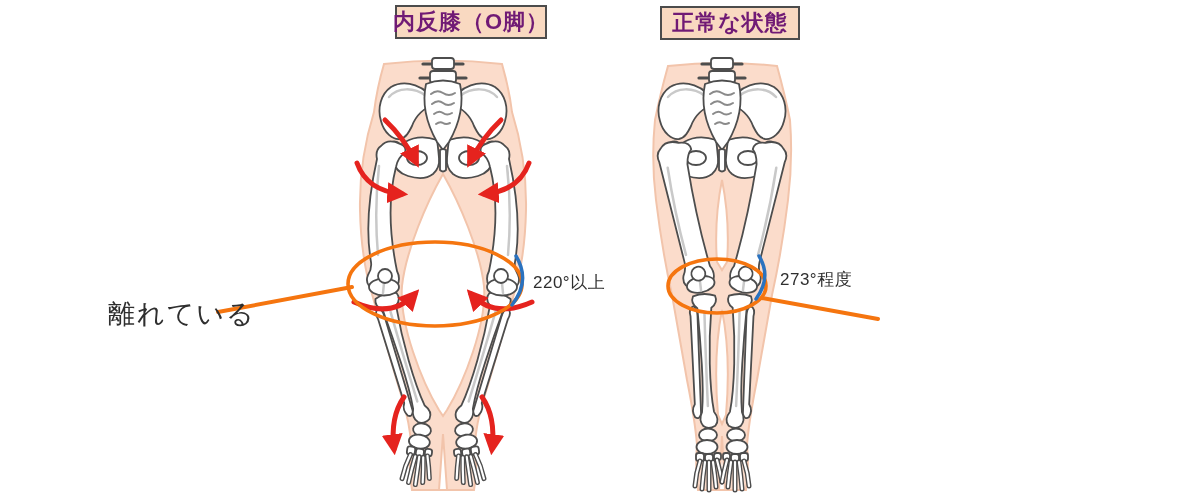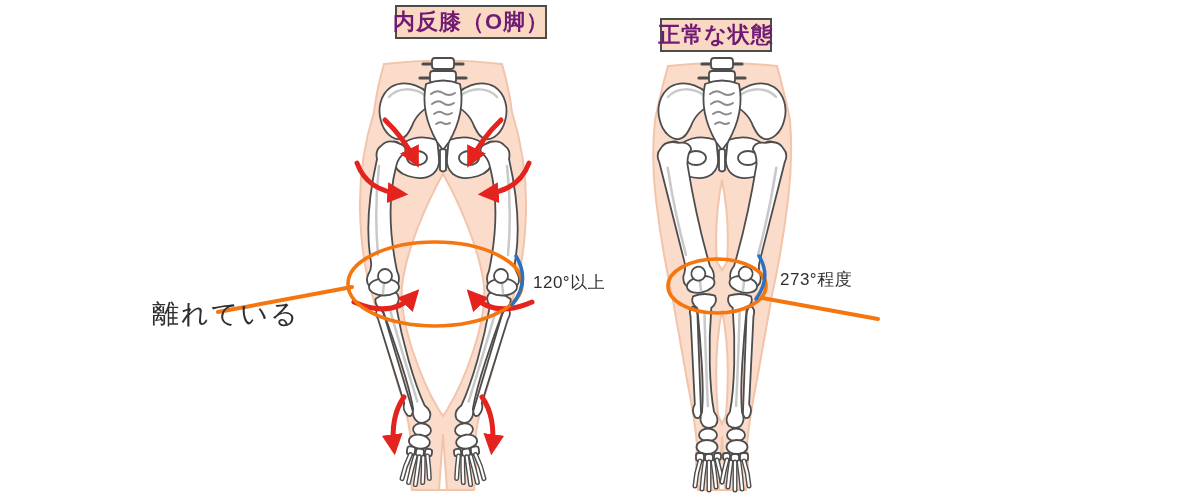--- a/index.html
+++ b/index.html
@@ -23,23 +23,23 @@
   .ray-i{fill:none;stroke:#ffffff;stroke-width:2.2;stroke-linecap:round;}
 
   
   .title-box{
     position:absolute;display:flex;align-items:center;justify-content:center;
     background:#f9d9c1;border:2px solid #4c4c4c;
     font-size:22px;font-weight:700;letter-spacing:1px;color:#701a75;
     box-sizing:border-box;white-space:nowrap;text-align:center;
   }
   .title-left{left:395px;top:5px;width:152px;height:34px;}
-  .title-right{left:660px;top:18px;width:112px;height:34px;}
+  .title-right{left:660px;top:6px;width:140px;height:34px;}
   .callout{
-    position:absolute;font-size:27px;color:#2f2f2f;letter-spacing:2px;white-space:nowrap;margin-left:44px;
+    position:absolute;font-size:27px;color:#2f2f2f;letter-spacing:2px;white-space:nowrap;
   }
   .callout-left{left:108px;top:296px;}
   .callout-right{left:883px;top:307px;}
   .angle-label{
     position:absolute;font-size:17px;color:#2f2f2f;letter-spacing:0.5px;white-space:nowrap;
   }
   .angle-left{left:533px;top:271px;}
   .angle-right{left:780px;top:268px;}
 </style>
 </head>
@@ -205,15 +205,15 @@
       <path class="b-arc" d="M 759,256 Q 772,277 756,299"></path>
       <line class="leader" x1="762" y1="298" x2="878" y2="319"></line>
     </g>
   </svg>
 
   <div class="title-box title-left">内反膝（O脚）</div>
   <div class="title-box title-right">正常な状態</div>
 
   <div class="callout callout-left">離れている</div>
 
-  <div class="angle-label angle-left">120°以上</div>
+  <div class="angle-label angle-left">220°以上</div>
   <div class="angle-label angle-right">273°程度</div>
 </div>
 
 </body></html>

